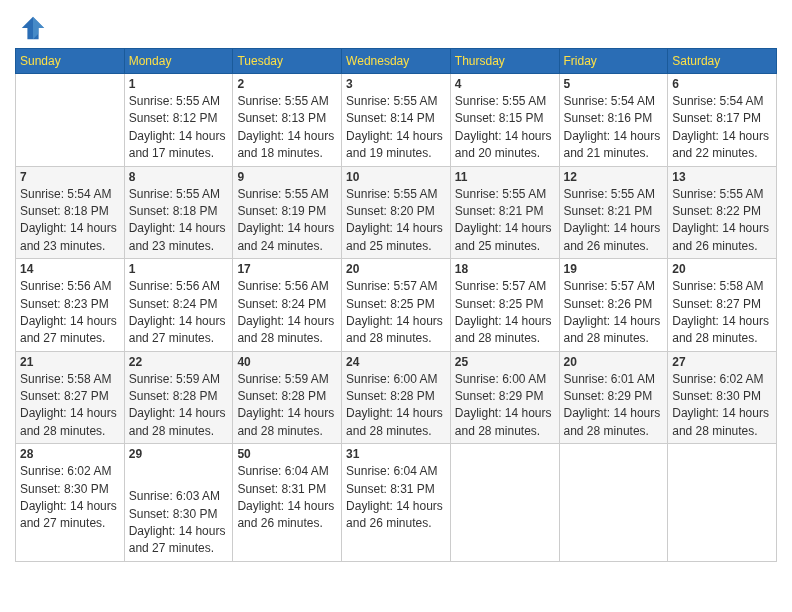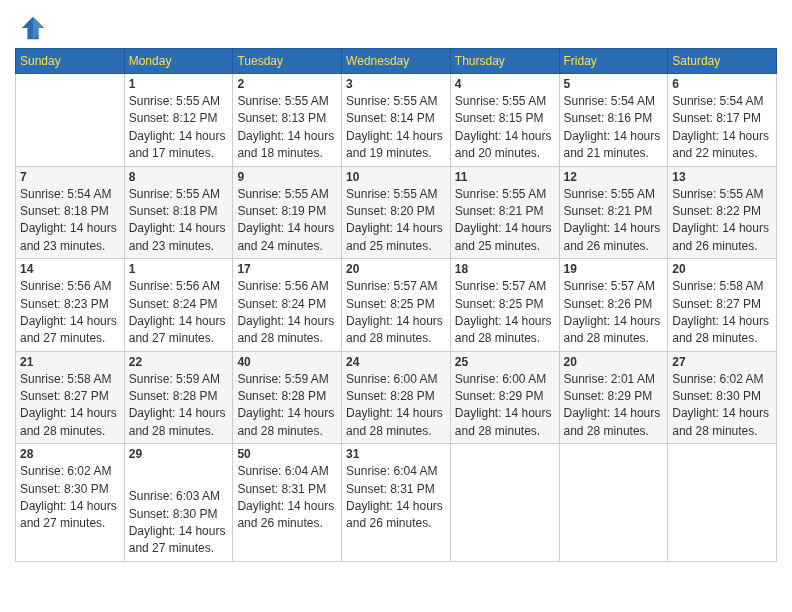--- a/index.html
+++ b/index.html
@@ -314,21 +314,21 @@
           </td>
           <td>
             <span class="day-num">25</span>
             <div class="day-info" style="white-space: pre-line;">Sunrise: 6:00 AM
 Sunset: 8:29 PM
 Daylight: 14 hours
 and 28 minutes.</div>
           </td>
           <td>
             <span class="day-num">20</span>
-            <div class="day-info" style="white-space: pre-line;">Sunrise: 2:01 AM
+            <div class="day-info" style="white-space: pre-line;">Sunrise: 6:01 AM
 Sunset: 8:29 PM
 Daylight: 14 hours
 and 28 minutes.</div>
           </td>
           <td>
             <span class="day-num">27</span>
             <div class="day-info" style="white-space: pre-line;">Sunrise: 6:02 AM
 Sunset: 8:30 PM
 Daylight: 14 hours
 and 28 minutes.</div>

